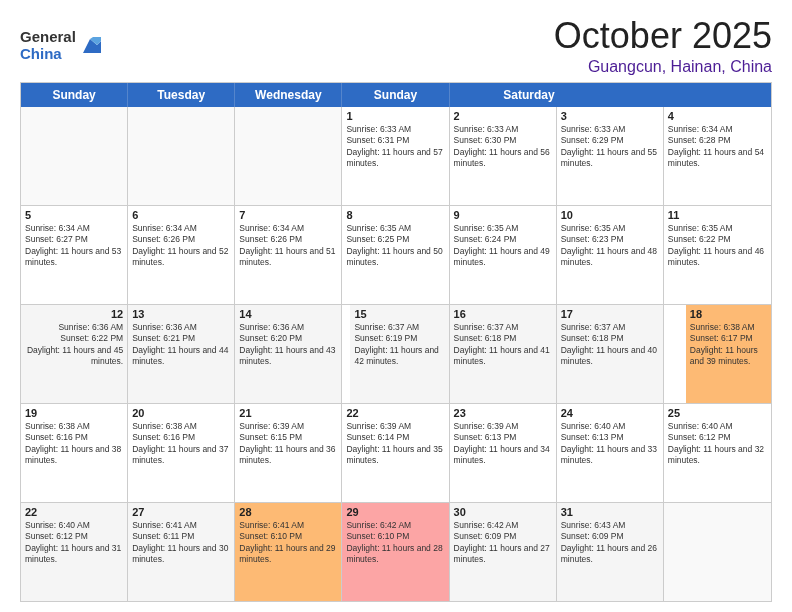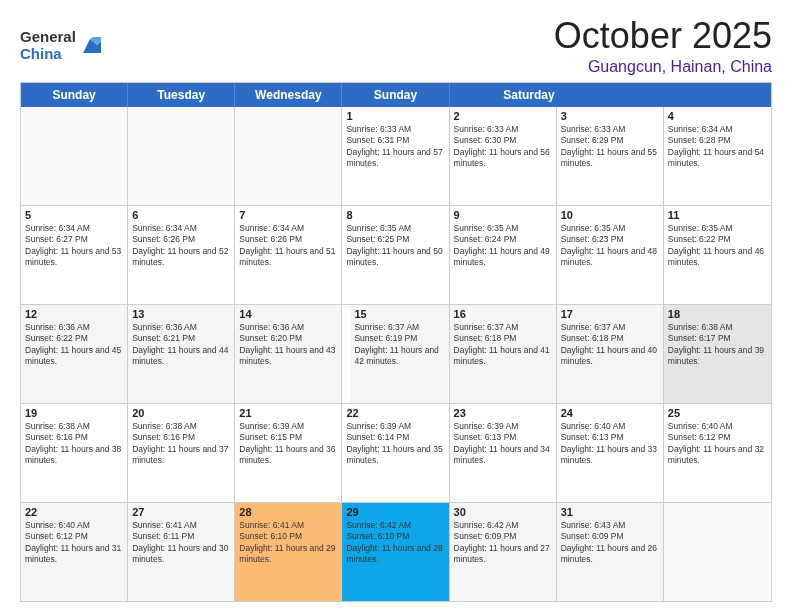--- a/index.html
+++ b/index.html
@@ -183,21 +183,21 @@
           <div class="cal-cell">
             <div class="day-num">10</div>
             <div class="cell-text">Sunrise: 6:35 AM<br>Sunset: 6:23 PM<br>Daylight: 11 hours and 48 minutes.</div>
           </div>
           <div class="cal-cell">
             <div class="day-num">11</div>
             <div class="cell-text">Sunrise: 6:35 AM<br>Sunset: 6:22 PM<br>Daylight: 11 hours and 46 minutes.</div>
           </div>
         </div>
         <div class="cal-row">
-          <div class="cal-cell" style="background: rgb(245, 245, 245);">
+          <div class="cal-cell" style="background: rgb(245, 245, 245); text-align: right;">
             <div class="day-num">12</div>
             <div class="cell-text">Sunrise: 6:36 AM<br>Sunset: 6:22 PM<br>Daylight: 11 hours and 45 minutes.</div>
           </div>
           <div class="cal-cell" style="background: rgb(245, 245, 245);">
             <div class="day-num">13</div>
             <div class="cell-text">Sunrise: 6:36 AM<br>Sunset: 6:21 PM<br>Daylight: 11 hours and 44 minutes.</div>
           </div>
           <div class="cal-cell" style="background: rgb(245, 245, 245);">
             <div class="day-num">14</div>
             <div class="cell-text">Sunrise: 6:36 AM<br>Sunset: 6:20 PM<br>Daylight: 11 hours and 43 minutes.</div>
@@ -207,21 +207,21 @@
             <div class="cell-text">Sunrise: 6:37 AM<br>Sunset: 6:19 PM<br>Daylight: 11 hours and 42 minutes.</div>
           </div>
           <div class="cal-cell" style="background: rgb(245, 245, 245);">
             <div class="day-num">16</div>
             <div class="cell-text">Sunrise: 6:37 AM<br>Sunset: 6:18 PM<br>Daylight: 11 hours and 41 minutes.</div>
           </div>
           <div class="cal-cell" style="background: rgb(245, 245, 245);">
             <div class="day-num">17</div>
             <div class="cell-text">Sunrise: 6:37 AM<br>Sunset: 6:18 PM<br>Daylight: 11 hours and 40 minutes.</div>
           </div>
-          <div class="cal-cell" style="background: #e5e5e5;">
+          <div class="cal-cell" style="background: #fdba74; margin-left: 22px;">
             <div class="day-num">18</div>
             <div class="cell-text">Sunrise: 6:38 AM<br>Sunset: 6:17 PM<br>Daylight: 11 hours and 39 minutes.</div>
           </div>
         </div>
         <div class="cal-row">
           <div class="cal-cell">
             <div class="day-num">19</div>
             <div class="cell-text">Sunrise: 6:38 AM<br>Sunset: 6:16 PM<br>Daylight: 11 hours and 38 minutes.</div>
           </div>
           <div class="cal-cell">
@@ -255,21 +255,21 @@
             <div class="cell-text">Sunrise: 6:40 AM<br>Sunset: 6:12 PM<br>Daylight: 11 hours and 31 minutes.</div>
           </div>
           <div class="cal-cell" style="background: rgb(245, 245, 245);">
             <div class="day-num">27</div>
             <div class="cell-text">Sunrise: 6:41 AM<br>Sunset: 6:11 PM<br>Daylight: 11 hours and 30 minutes.</div>
           </div>
           <div class="cal-cell" style="background: #fdba74;">
             <div class="day-num">28</div>
             <div class="cell-text">Sunrise: 6:41 AM<br>Sunset: 6:10 PM<br>Daylight: 11 hours and 29 minutes.</div>
           </div>
-          <div class="cal-cell" style="background: #0ea5e9;">
+          <div class="cal-cell" style="background: #fca5a5;">
             <div class="day-num">29</div>
             <div class="cell-text">Sunrise: 6:42 AM<br>Sunset: 6:10 PM<br>Daylight: 11 hours and 28 minutes.</div>
           </div>
           <div class="cal-cell" style="background: rgb(245, 245, 245);">
             <div class="day-num">30</div>
             <div class="cell-text">Sunrise: 6:42 AM<br>Sunset: 6:09 PM<br>Daylight: 11 hours and 27 minutes.</div>
           </div>
           <div class="cal-cell" style="background: rgb(245, 245, 245);">
             <div class="day-num">31</div>
             <div class="cell-text">Sunrise: 6:43 AM<br>Sunset: 6:09 PM<br>Daylight: 11 hours and 26 minutes.</div>

